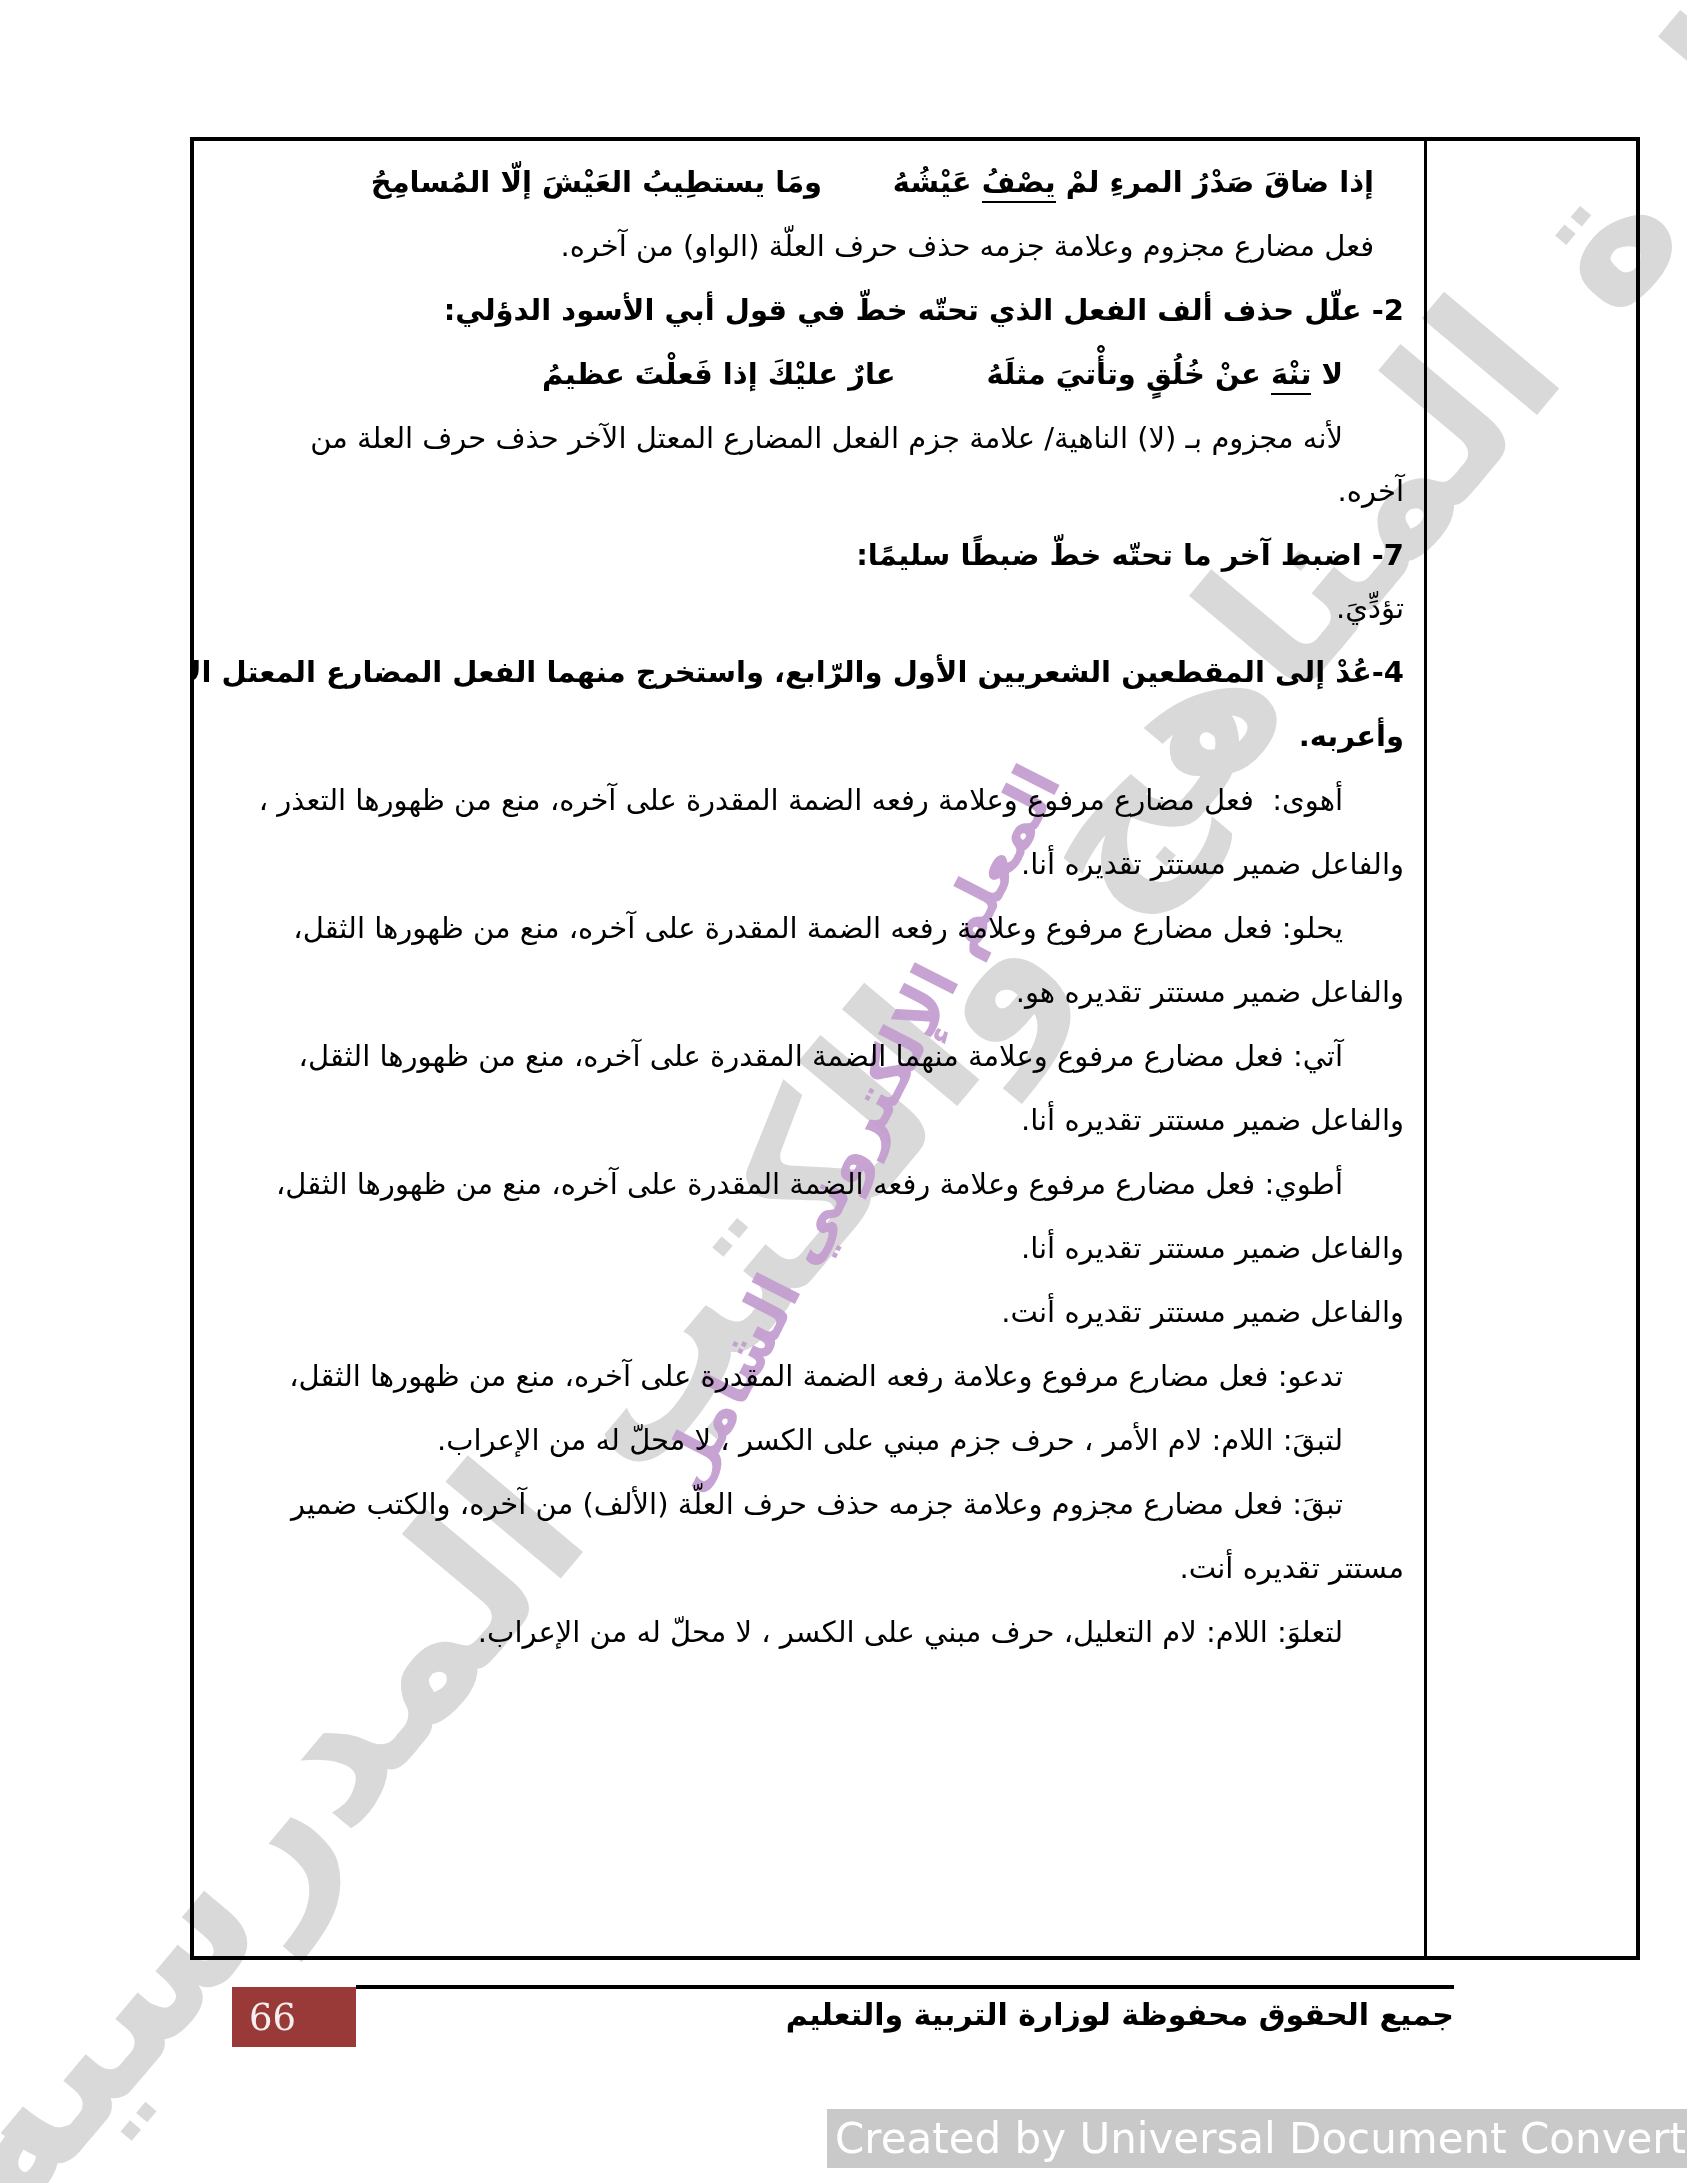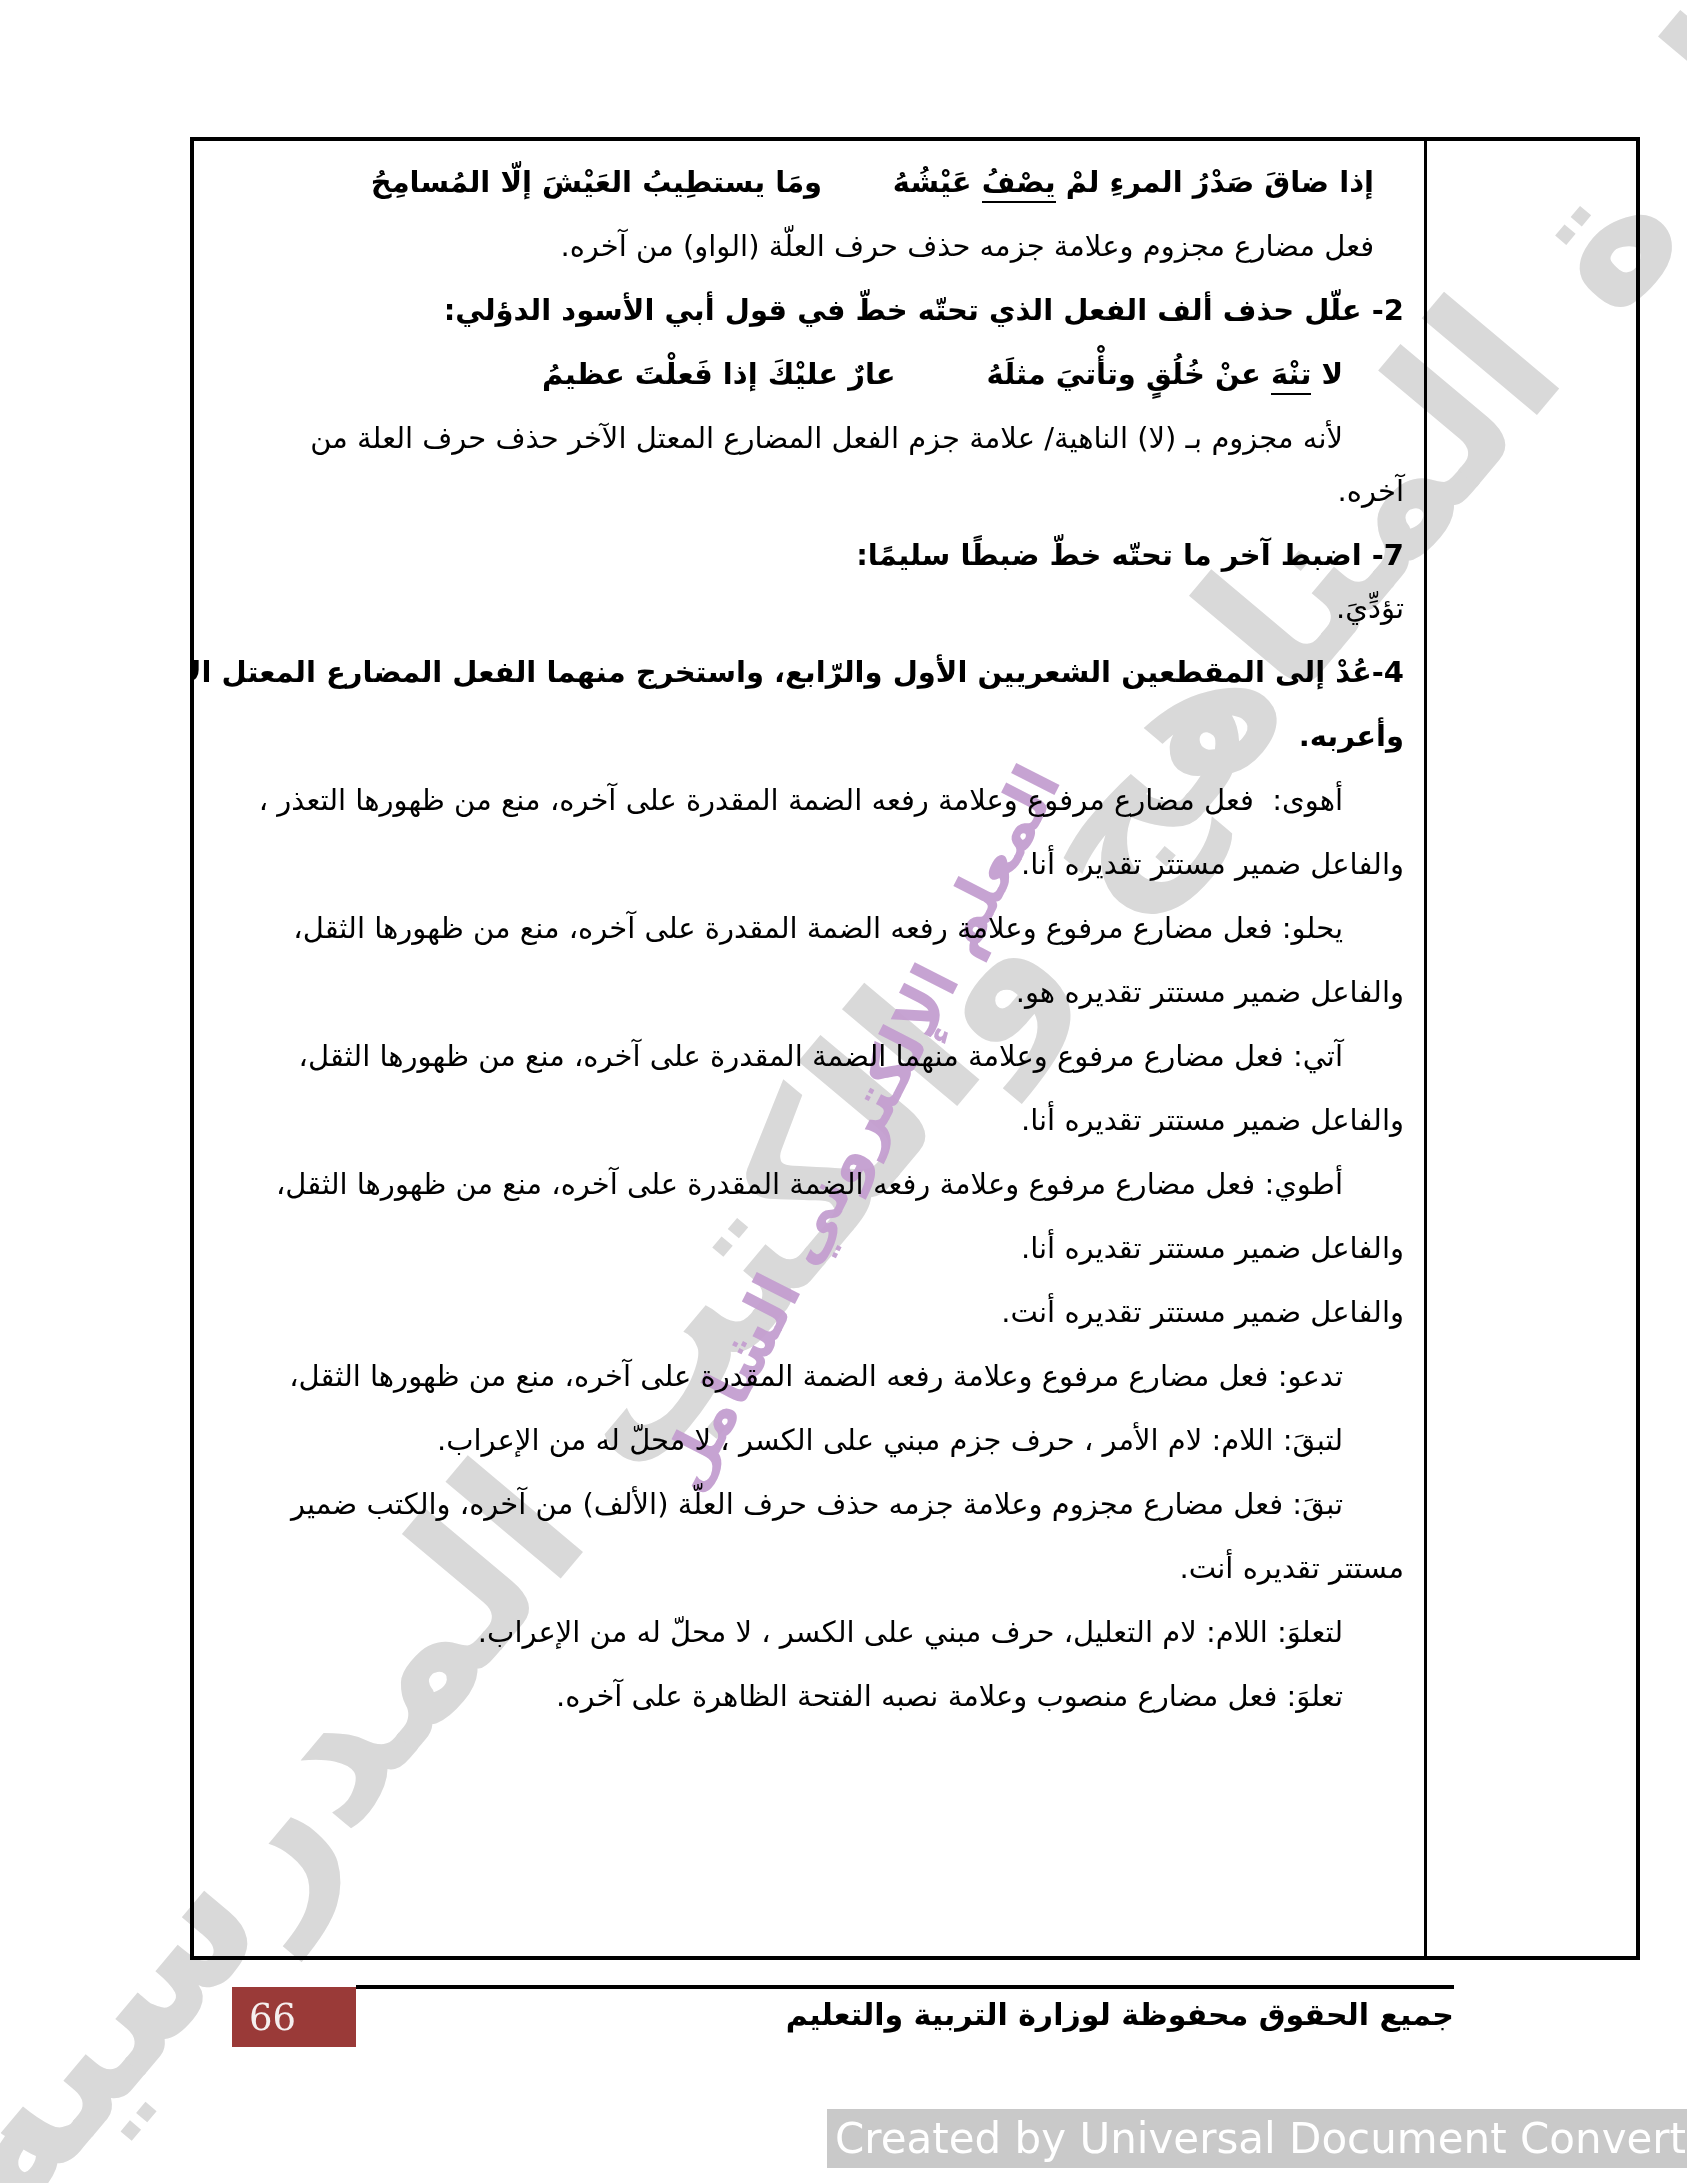--- a/index.html
+++ b/index.html
@@ -132,21 +132,20 @@
         <div class="line body indent-md" dir="rtl"><span>آتي: فعل مضارع مرفوع وعلامة منهما الضمة المقدرة على آخره، منع من ظهورها الثقل،</span></div>
         <div class="line body" dir="rtl"><span>والفاعل ضمير مستتر تقديره أنا.</span></div>
         <div class="line body indent-md" dir="rtl"><span>أطوي: فعل مضارع مرفوع وعلامة رفعه الضمة المقدرة على آخره، منع من ظهورها الثقل،</span></div>
         <div class="line body" dir="rtl"><span>والفاعل ضمير مستتر تقديره أنا.</span></div>
         <div class="line body" dir="rtl"><span>والفاعل ضمير مستتر تقديره أنت.</span></div>
         <div class="line body indent-md" dir="rtl"><span>تدعو: فعل مضارع مرفوع وعلامة رفعه الضمة المقدرة على آخره، منع من ظهورها الثقل،</span></div>
         <div class="line body indent-md" dir="rtl"><span>لتبقَ: اللام: لام الأمر ، حرف جزم مبني على الكسر ، لا محلّ له من الإعراب.</span></div>
         <div class="line body indent-md" dir="rtl"><span>تبقَ: فعل مضارع مجزوم وعلامة جزمه حذف حرف العلّة (الألف) من آخره، والكتب ضمير</span></div>
         <div class="line body" dir="rtl"><span>مستتر تقديره أنت.</span></div>
         <div class="line body indent-md" dir="rtl"><span>لتعلوَ: اللام: لام التعليل، حرف مبني على الكسر ، لا محلّ له من الإعراب.</span></div>
-        <div class="line body indent-md" dir="rtl"><span>تعلوَ: فعل مضارع منصوب وعلامة نصبه الفتحة الظاهرة على آخره.</span></div>
       </div>
   </div>
   <div class="side-column"></div>
 </div>
 
 <div class="footer-rule"></div>
 <div class="page-number-badge">
   <span class="num">66</span>
 </div>
 <div class="copyright">جميع الحقوق محفوظة لوزارة التربية والتعليم</div>

